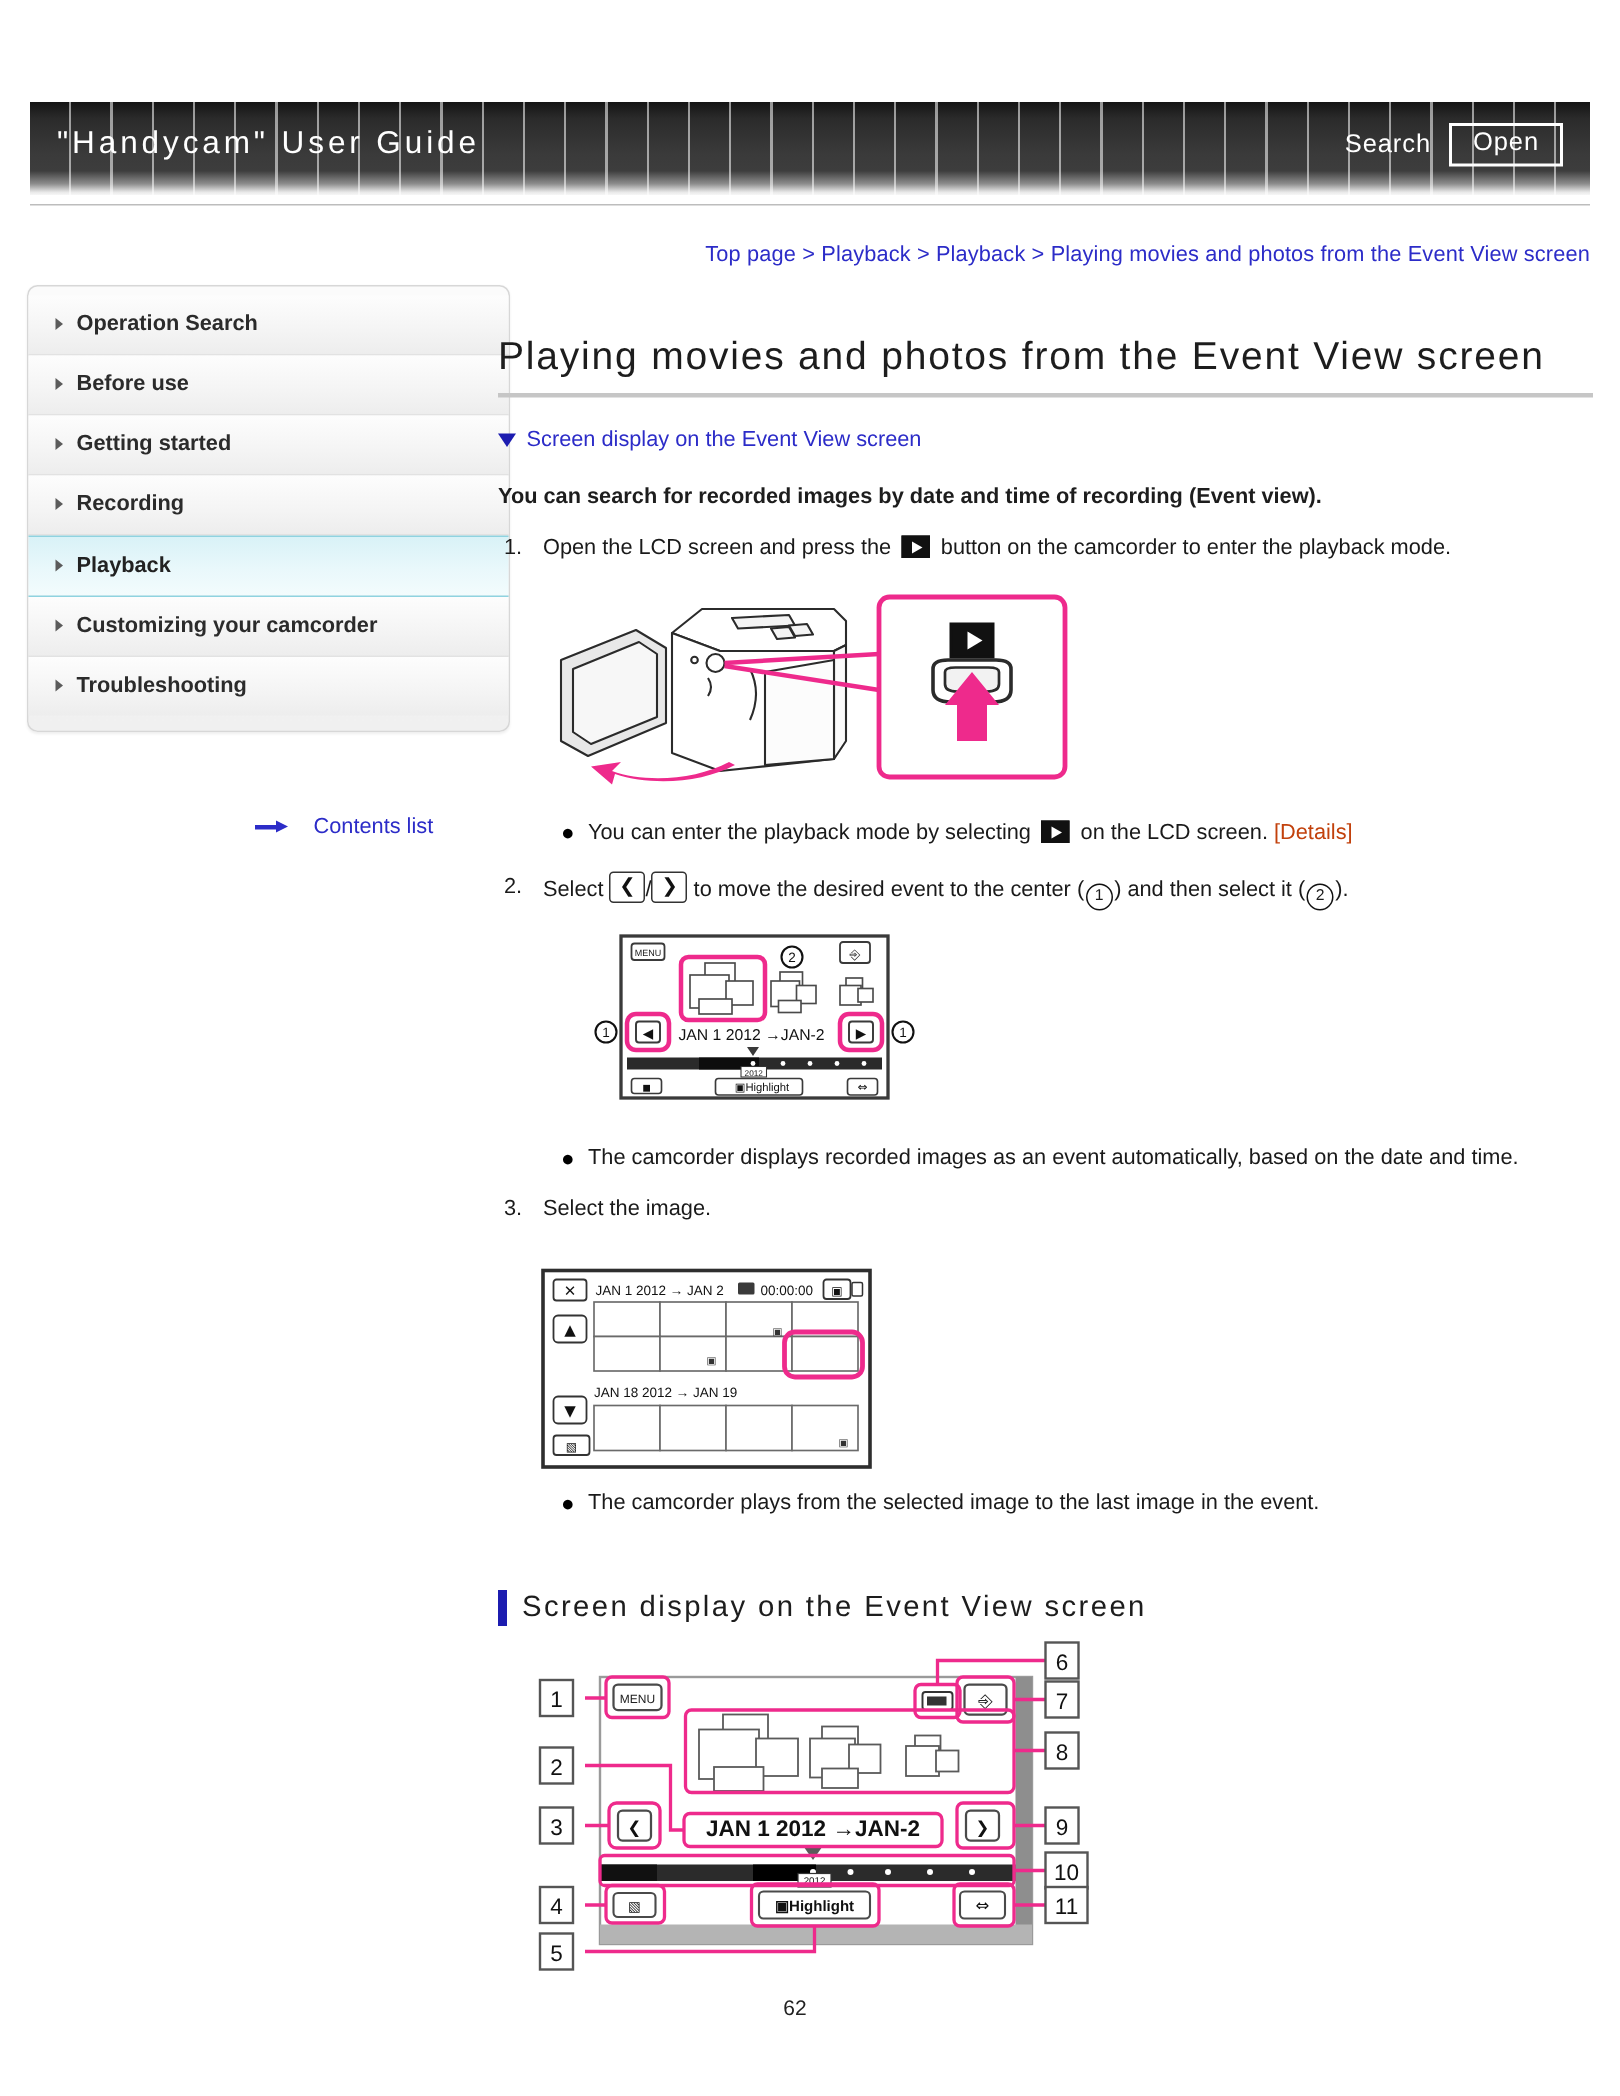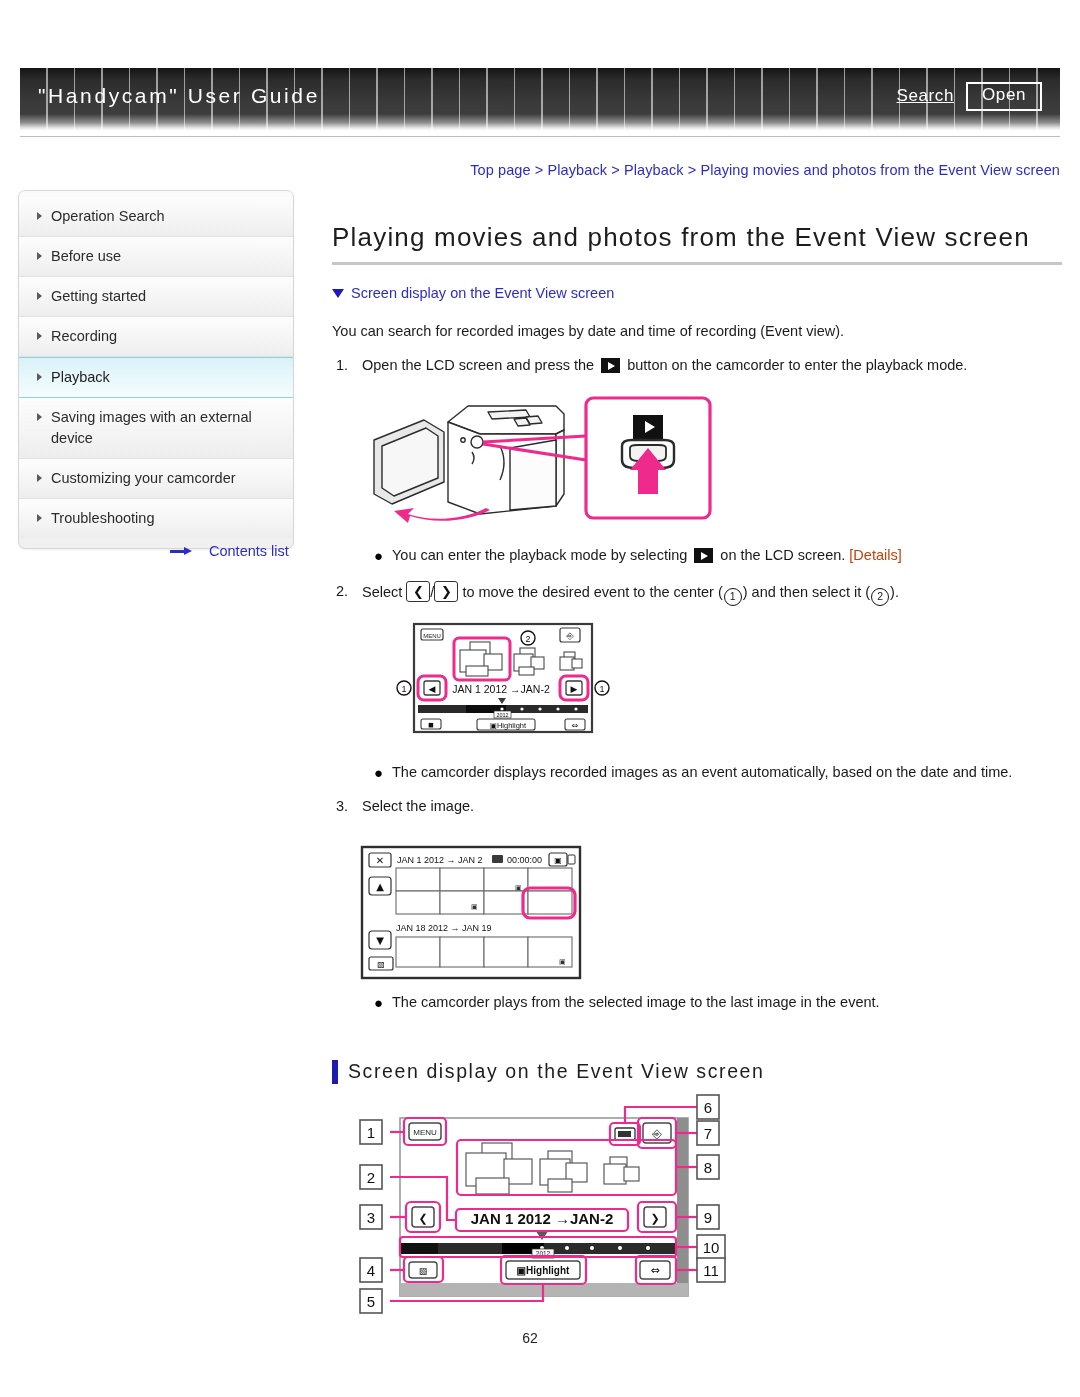--- a/index.html
+++ b/index.html
@@ -54,21 +54,20 @@
     position: absolute;
     right: 18px; top: 14px;
     display: flex;
     align-items: center;
     gap: 12px;
   }
   .header-search {
     color: #ffffff;
     font-size: 17px;
     letter-spacing: 0.6px;
-    text-decoration: underline;
   }
   .header-print {
     color: #ffffff;
     font-size: 17px;
     letter-spacing: 0.6px;
     border: 2px solid #ffffff;
     padding: 2px 14px 4px 14px;
     line-height: 1.1;
   }
   .header-underline {
@@ -85,27 +84,28 @@
     font-size: 14.5px;
     color: #2c2cc8;
     white-space: nowrap;
     letter-spacing: 0.1px;
   }
 
   
   .sidebar {
     position: absolute;
     left: 18px; top: 190px;
-    width: 276px;
+    width: 322px;
     border: 1px solid #d7d7d7;
     border-radius: 7px;
     background: linear-gradient(to bottom, #fbfbfb, #f0f0f0);
     box-shadow: 0 1px 2px rgba(0,0,0,0.07);
     padding: 6px 0 10px 0;
     box-sizing: border-box;
+    font-weight: bold;
   }
   .nav-item {
     position: relative;
     display: flex;
     align-items: flex-start;
     padding: 9px 10px 9px 18px;
     font-size: 14.5px;
     color: #2b2b2b;
     border-bottom: 1px solid #e2e2e2;
     background: linear-gradient(to bottom, #fdfdfd 0%, #f4f4f4 60%, #ededed 100%);
@@ -191,20 +191,21 @@
   .tri-down-icon {
     width: 0; height: 0;
     border-left: 6px solid transparent;
     border-right: 6px solid transparent;
     border-top: 9px solid #1c1cb0;
   }
   .lead-text {
     margin-top: 22px;
     font-size: 14.5px;
     color: #1d1d1d;
+    font-weight: bold;
   }
 
   .step {
     display: flex;
     margin-top: 16px;
     font-size: 14.5px;
     line-height: 1.5;
   }
   .step-num {
     flex: 0 0 auto;
@@ -371,24 +372,20 @@
     <span class="nav-arrow"></span>
     <span class="nav-label">Getting started</span>
   </div>
   <div class="nav-item">
     <span class="nav-arrow"></span>
     <span class="nav-label">Recording</span>
   </div>
   <div class="nav-item active">
     <span class="nav-arrow"></span>
     <span class="nav-label">Playback</span>
-  </div>
-  <div class="nav-item">
-    <span class="nav-arrow"></span>
-    <span class="nav-label">Saving images with an external device</span>
   </div>
   <div class="nav-item">
     <span class="nav-arrow"></span>
     <span class="nav-label">Customizing your camcorder</span>
   </div>
   <div class="nav-item">
     <span class="nav-arrow"></span>
     <span class="nav-label">Troubleshooting</span>
   </div>
 </nav>

